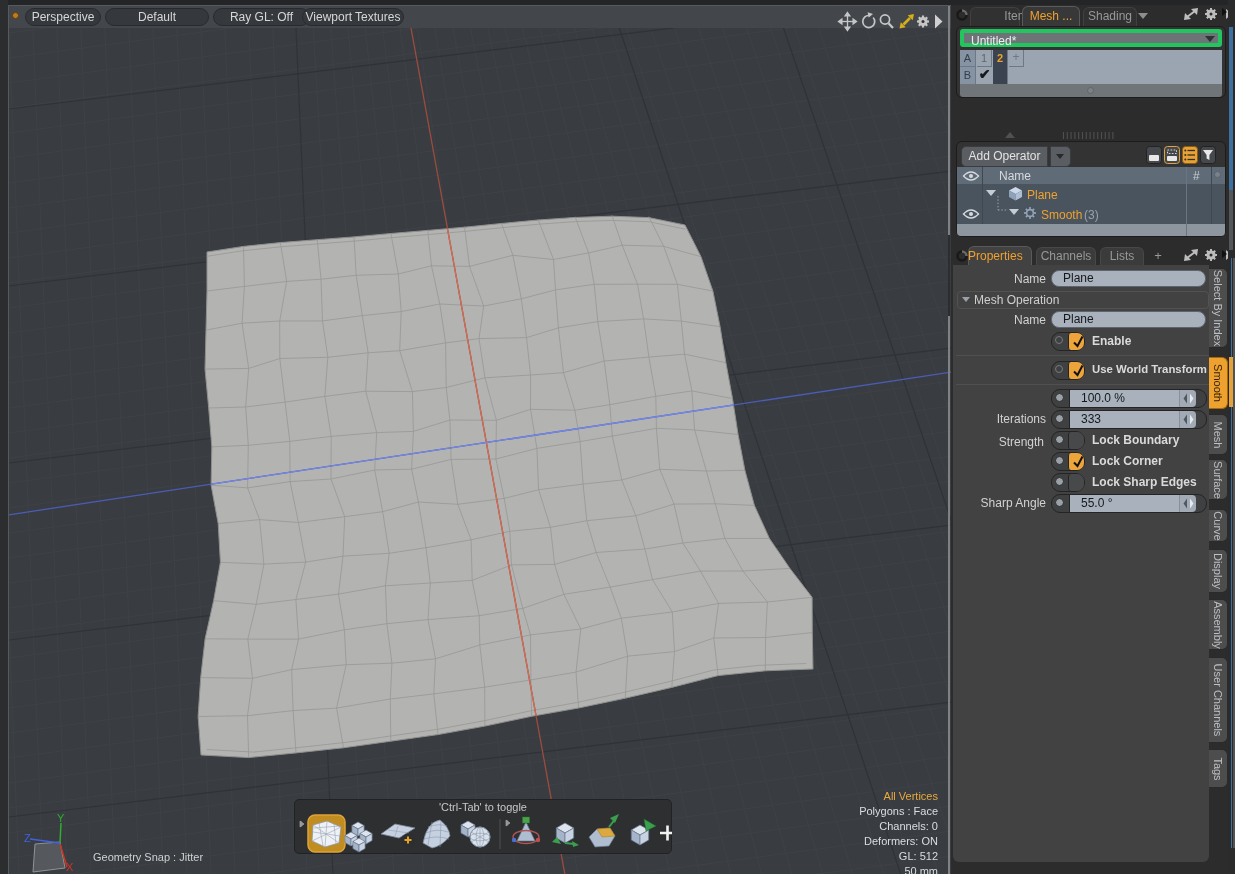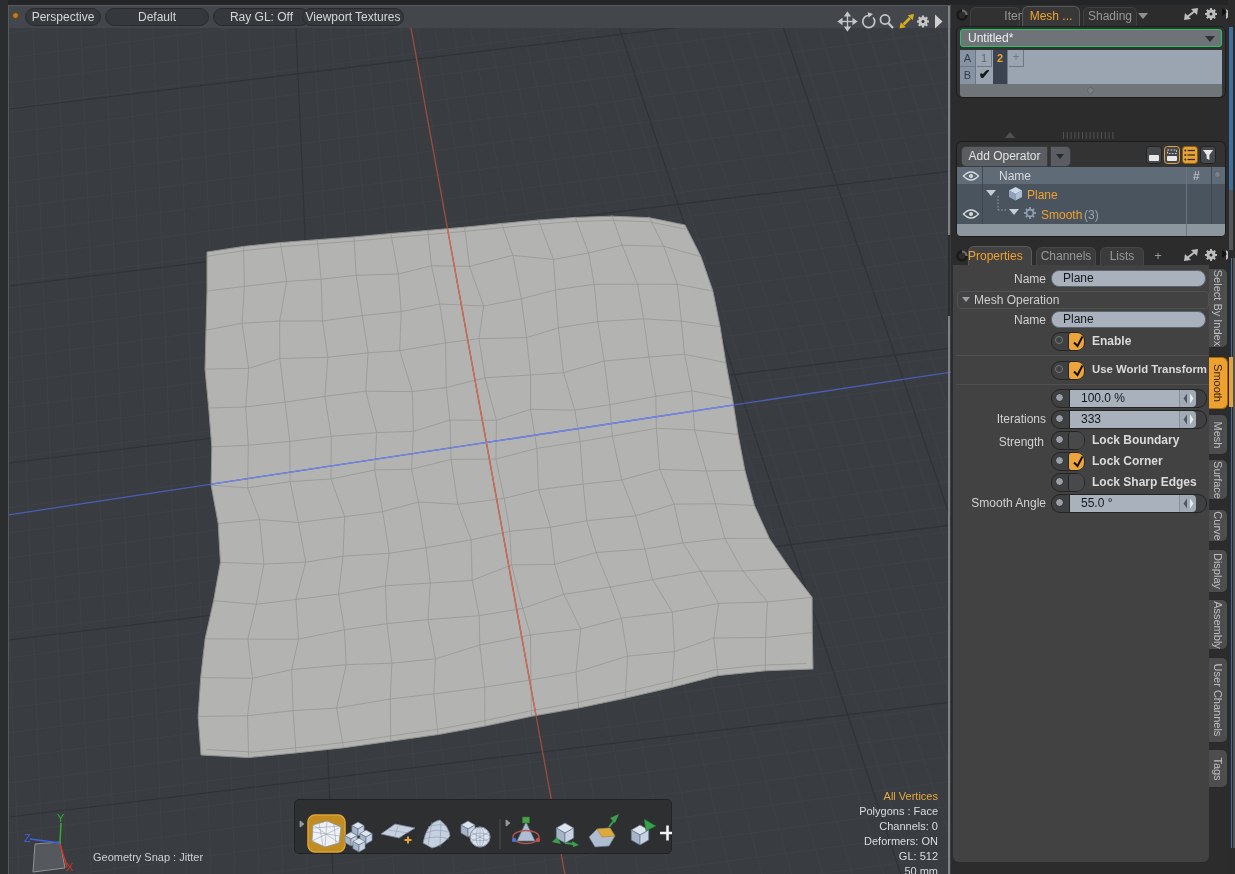--- a/index.html
+++ b/index.html
@@ -224,20 +224,21 @@
     </g>
     <circle cx="8" cy="8.5" r="1.5" fill="#2e3236"></circle>
   </g>
   <path d="M100 4.5l7.5 7l-7.5 7z" fill="#d0d0d0"></path>
 </svg>
 
 <div class="abs" style="left:939px;top:0px;width:2px;height:869px;background:#7e8285;"></div>
 <div class="abs" style="left:939px;top:229px;width:2px;height:81px;background:#2b2d2f;"></div>
 
 <div class="abs" style="left:285px;top:793px;width:378px;height:55px;background:#2d2f31;border:1px solid #202224;border-radius:5px;"></div>
+<div class="abs" style="left:285px;top:795px;width:378px;text-align:center;color:#c6c8ca;font-size:11px;">'Ctrl-Tab' to toggle</div>
 <svg class="abs" style="left:285px;top:793px;" width="378" height="55">
 
   <rect x="14" y="16" width="37" height="37" rx="7" fill="#c28d20" stroke="#dda339" stroke-width="1.5"></rect>
   <g transform="translate(33,35)">
           <polygon points="-14,-9 0,-13 14,-7 12,9 -2,13 -15,7" fill="#eef1f5" stroke="#8a94a4" stroke-width="0.8"></polygon>
           <path d="M-14,-9L12,9 M0,-13L-2,13 M-15,7L14,-7 M-8,-11l4 23 M7,-10l2 20 M-14,-2l27 4 M-13,-6l26 -2" stroke="#9aa4b4" stroke-width="0.6" fill="none"></path>
         </g>
 <g transform="translate(64,30)" stroke="#6a788e" stroke-width="0.7">
           <polygon points="0,-7 6.1,-3.5 0,0 -6.1,-3.5" fill="#dde4ee"></polygon>
           <polygon points="-6.1,-3.5 0,0 0,7 -6.1,3.5" fill="#a5b4c9"></polygon>
@@ -361,21 +362,21 @@
           <line x1="1" y1="9" x2="13" y2="9"></line>
           <line x1="2.8" y1="4.8" x2="11.2" y2="13.2"></line>
           <line x1="11.2" y1="4.8" x2="2.8" y2="13.2"></line>
         </g>
         <circle cx="7" cy="9" r="1.5" fill="#2c2c2c"></circle>
       </g>
   <path d="M44 4l6 5l-6 5z" fill="#bdbdbd"></path>
 </svg>
 
 <div class="abs" style="left:956px;top:26px;width:270px;height:72px;background:#333333;border:1px solid #1c1c1c;border-radius:6px;"></div>
-<div class="abs" style="left:960px;top:29px;width:262px;height:18px;background:#6e7377;border:1px solid #22c55e;border-radius:3px;color:#eceff1;font-size:12px;line-height:16px;padding-left:7px;">Untitled*</div>
+<div class="abs" style="left:960px;top:29px;width:262px;height:18px;background:#6e7377;border:4px solid #22c55e;border-radius:3px;color:#eceff1;font-size:12px;line-height:16px;padding-left:7px;">Untitled*</div>
 <div class="abs" style="left:1205px;top:36px;width:0;height:0;border-left:5px solid transparent;border-right:5px solid transparent;border-top:6px solid #2e3236;"></div>
 
 <div class="abs" style="left:960px;top:50px;width:262px;height:34px;background:#9aa5b1;"></div>
 <div class="abs" style="left:960px;top:50px;width:16px;height:17px;background:#8593a3;border-right:1px solid #6d7884;border-bottom:1px solid #6d7884;color:#323e4a;font-size:11px;text-align:center;line-height:16px;">A</div>
 <div class="abs" style="left:977px;top:50px;width:15px;height:17px;border-right:1px solid #6d7884;border-bottom:1px solid #6d7884;color:#5c6670;font-size:11px;text-align:center;line-height:16px;">1</div>
 <div class="abs" style="left:993px;top:50px;width:15px;height:34px;background:#3a434f;border-right:1px solid #6d7884;color:#efa12f;font-size:11px;font-weight:bold;text-align:center;line-height:16px;">2</div>
 <div class="abs" style="left:1009px;top:50px;width:15px;height:17px;border-right:1px solid #6d7884;border-bottom:1px solid #6d7884;color:#6d7884;font-size:12px;text-align:center;line-height:15px;">+</div>
 <div class="abs" style="left:960px;top:67px;width:16px;height:17px;background:#8593a3;border-right:1px solid #6d7884;color:#323e4a;font-size:11px;text-align:center;line-height:16px;">B</div>
 <div class="abs" style="left:977px;top:64px;width:15px;height:20px;color:#16191c;font-size:14px;font-weight:bold;text-align:center;line-height:20px;">✔</div>
 
@@ -568,21 +569,21 @@
     <svg class="abs" style="left:1071px;top:455px;" width="14" height="13">
       <path d="M3 7.5l3.5 3.5L11.5 1.5" fill="none" stroke="#131313" stroke-width="2"></path>
     </svg>
     <div class="chklbl" style="left:1092px;top:454px;">Lock Corner</div>
 <div class="pill" style="left:1051px;top:473px;width:34px;">
       <span class="dot"></span>
       <span class="chkoff"></span>
     </div>
     <div class="chklbl" style="left:1092px;top:475px;">Lock Sharp Edges</div>
 
-<div class="fldlabel" style="left:946px;top:496px;width:100px;">Smooth Angle</div>
+<div class="fldlabel" style="left:946px;top:496px;width:100px;">Sharp Angle</div>
 <div class="pill" style="left:1051px;top:494px;width:156px;">
       <span class="dot"></span>
       <span class="nfld">55.0 °<span class="spinz">
           <svg width="15" height="15" style="position:absolute;left:1px;top:1px;">
             <path d="M6 2.5L2.5 7.5L6 12.5z" fill="#4e5861"></path>
             <path d="M9 2.5l3.5 5L9 12.5z" fill="#e6ebef"></path>
           </svg>
         </span></span>
     </div>
 

